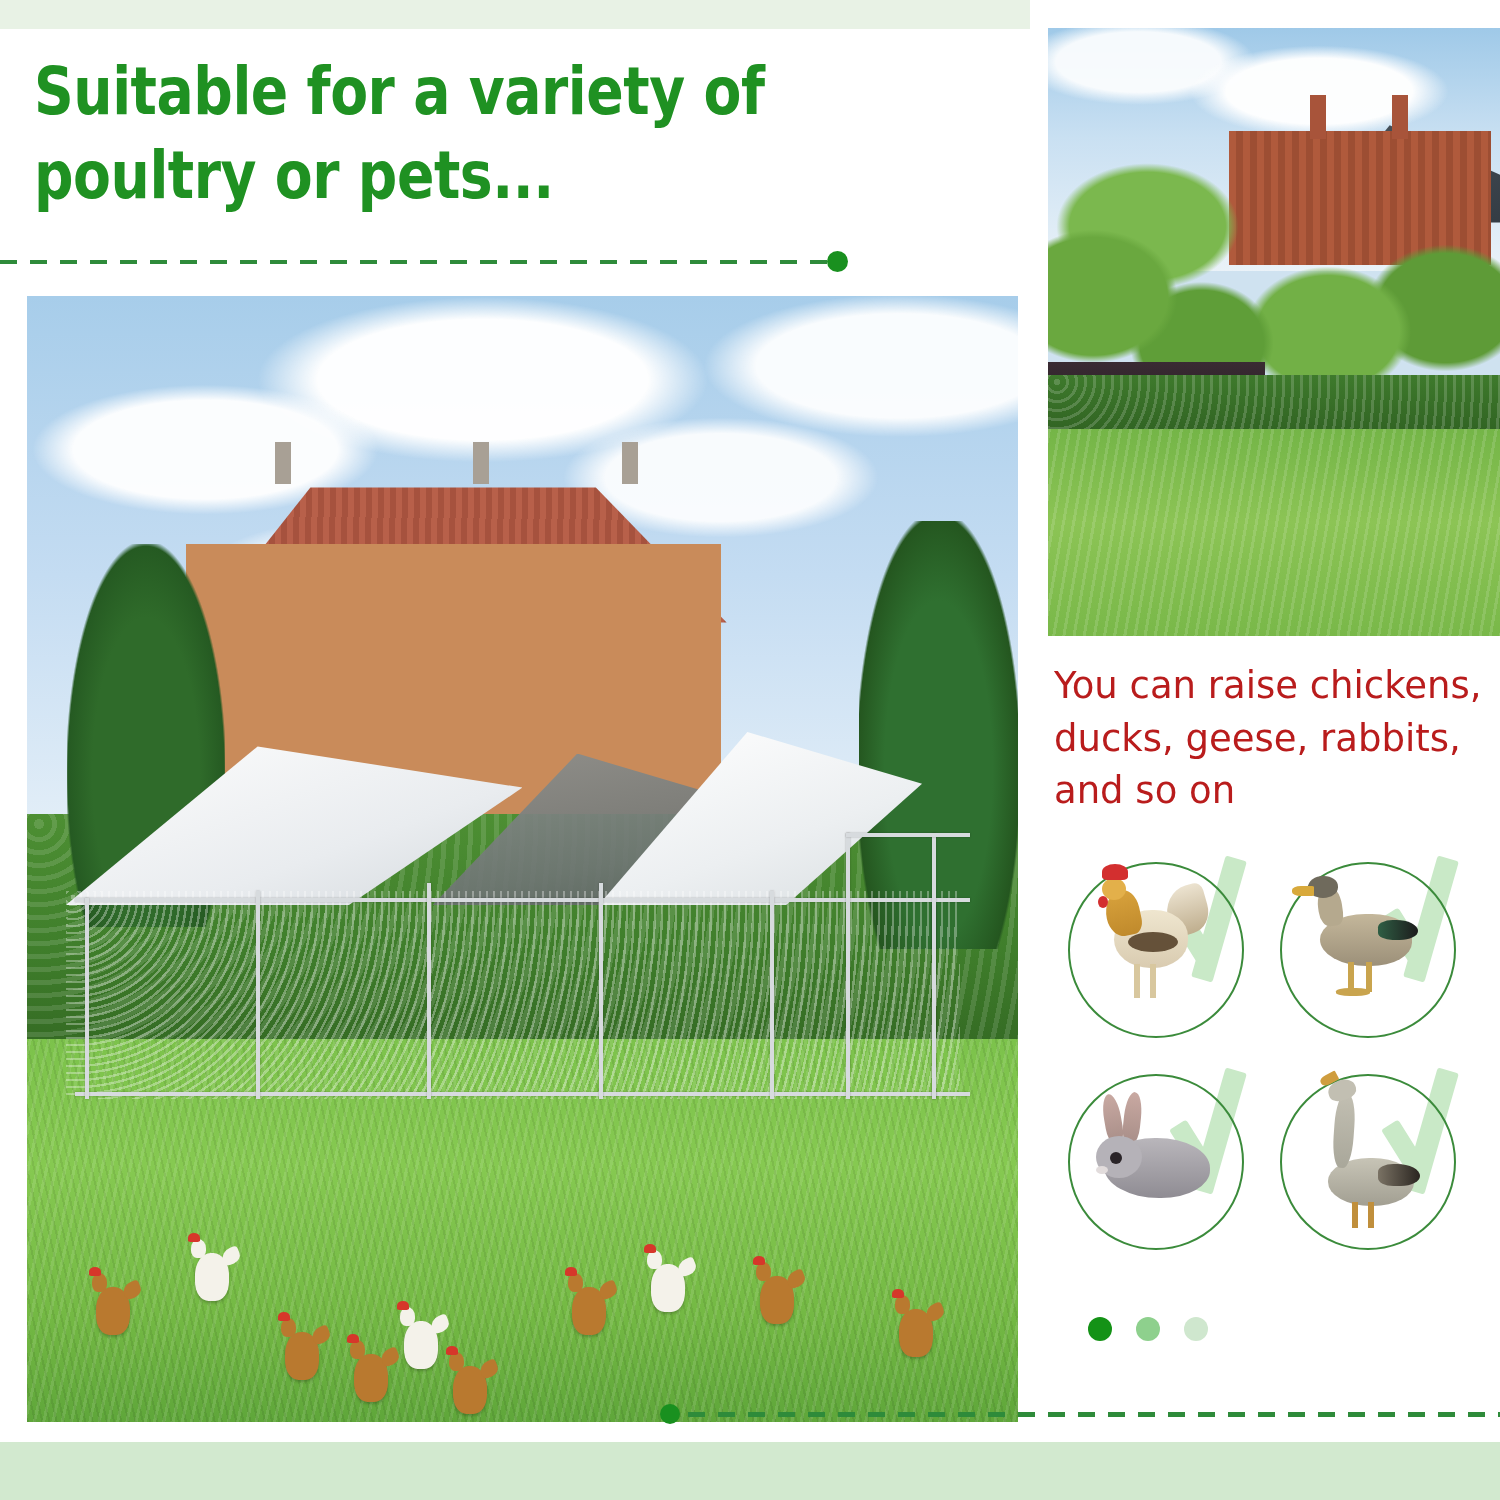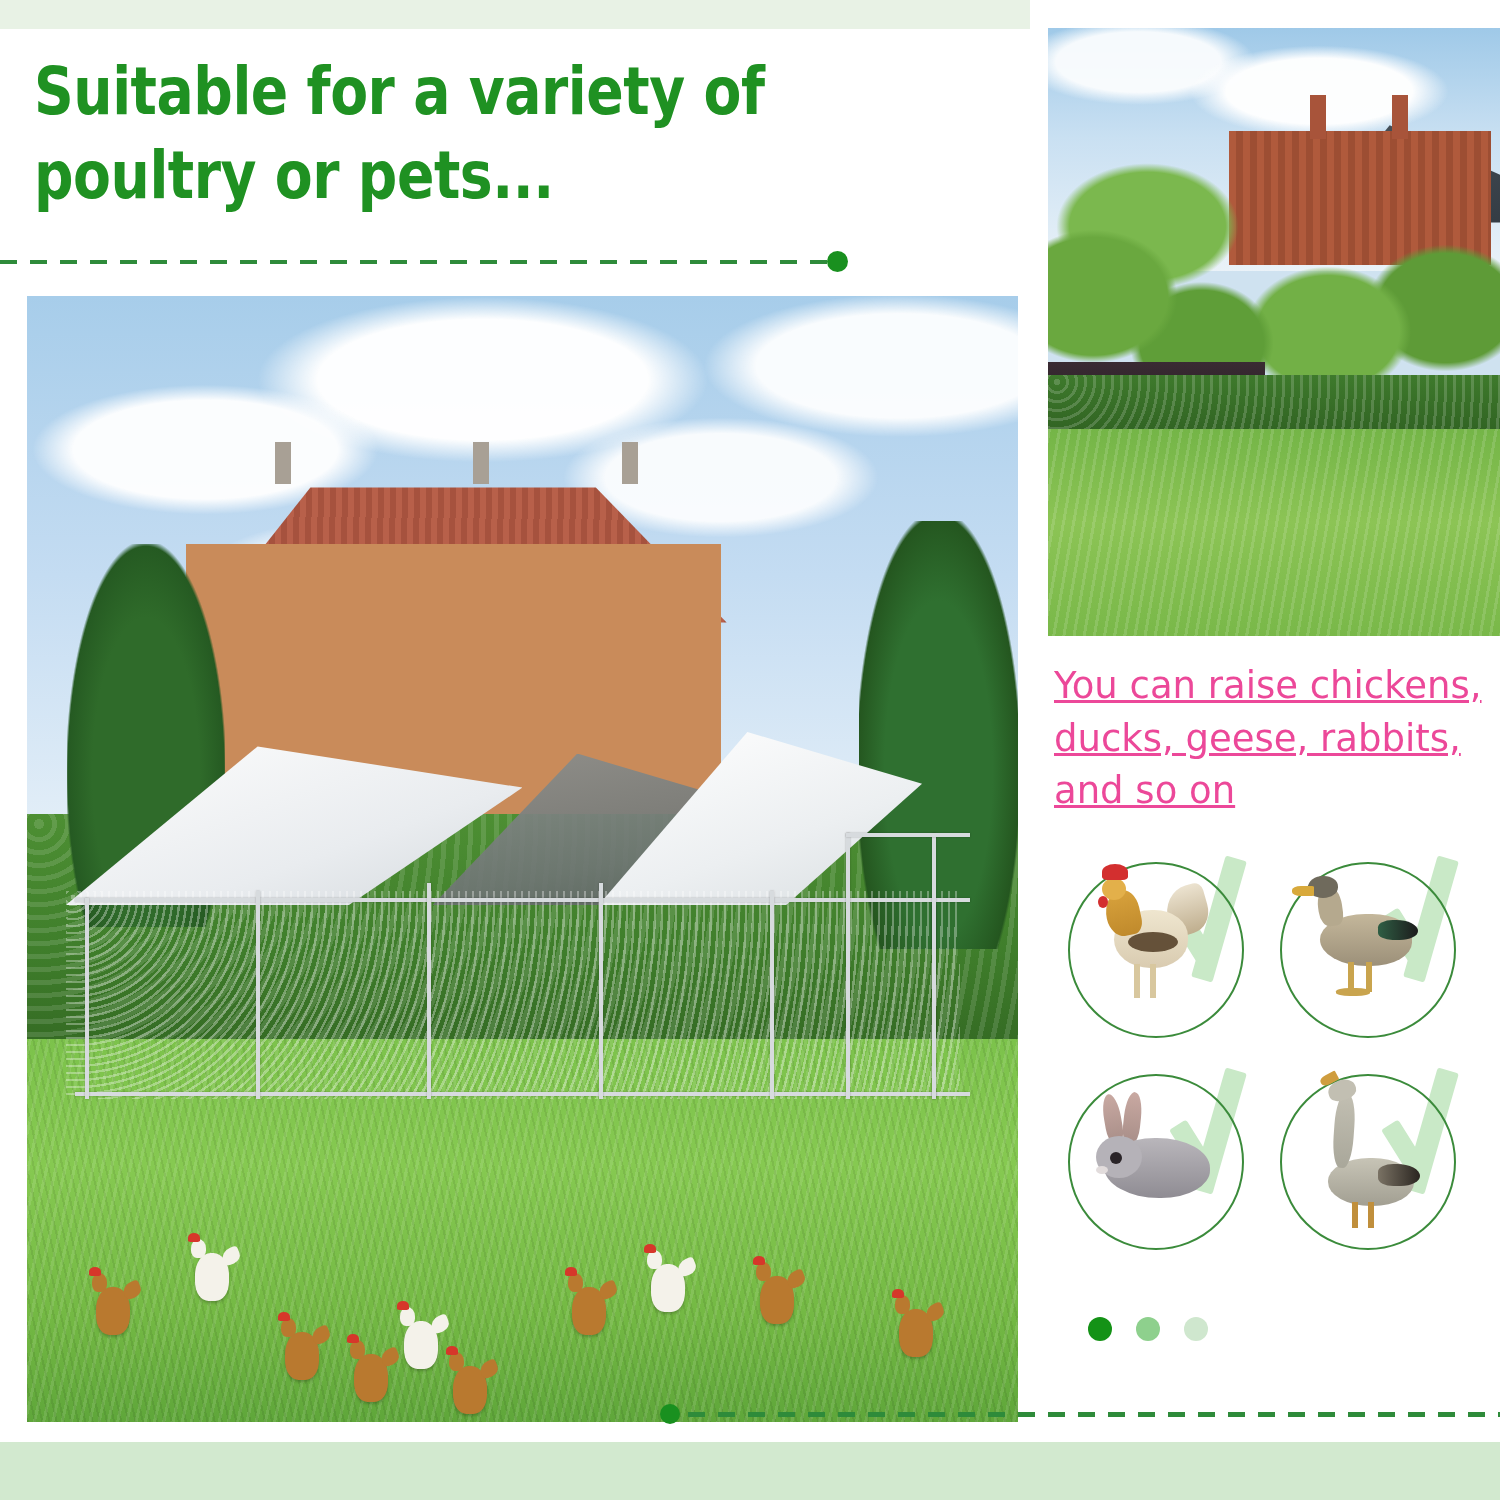--- a/index.html
+++ b/index.html
@@ -194,23 +194,22 @@
   .gphoto .glawn{
     position:absolute;left:0;bottom:0;width:100%;height:34%;
     background:
       repeating-linear-gradient(100deg, rgba(255,255,255,.13) 0 3px, rgba(0,0,0,0) 3px 10px),
       linear-gradient(#74b547 0%, #8cc455 45%, #79b849 100%);
   }
 
   
   .caption{
     position:absolute;left:1054px;top:660px;width:430px;
-    font-size:37px;line-height:1.42;color:#ec4899;
+    font-size:37px;line-height:1.42;color:#b91c1c;
     font-family:"DejaVu Sans", sans-serif;
-    text-decoration:underline;
   }
 
   
   .animals{
     position:absolute;left:1062px;top:848px;width:420px;height:420px;
     display:grid;grid-template-columns:1fr 1fr;grid-template-rows:1fr 1fr;
     gap:4px;
   }
   .acell{position:relative;}
   .acheck{

